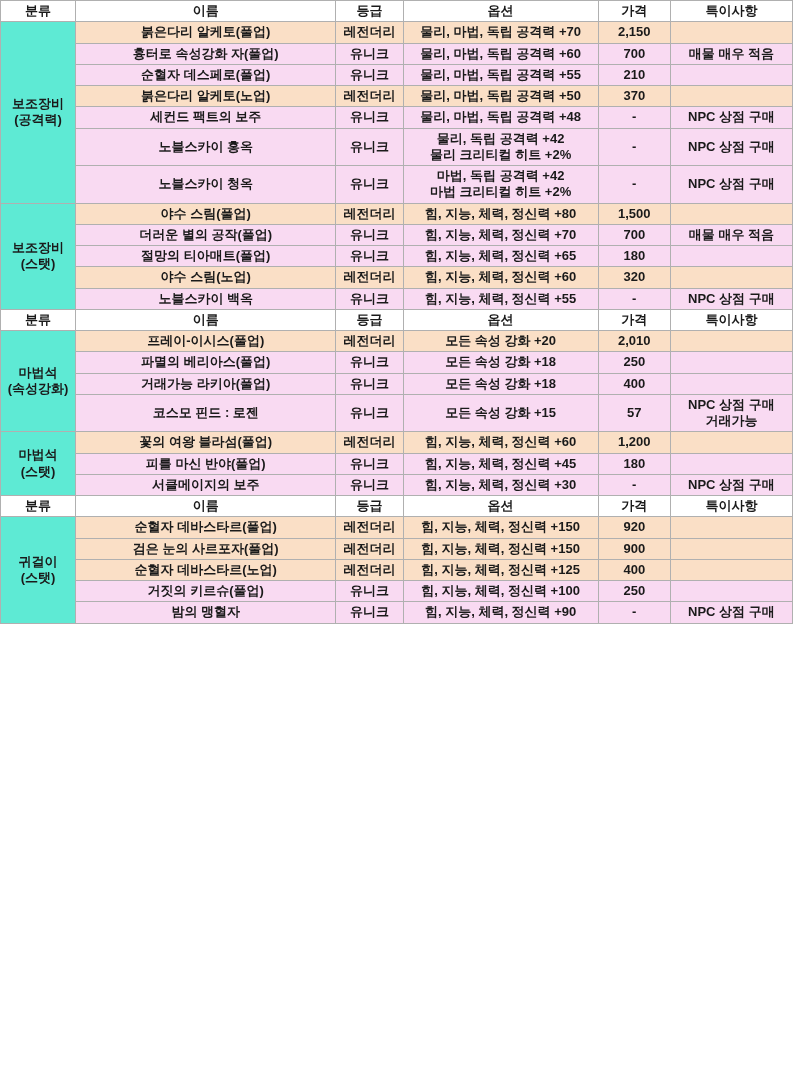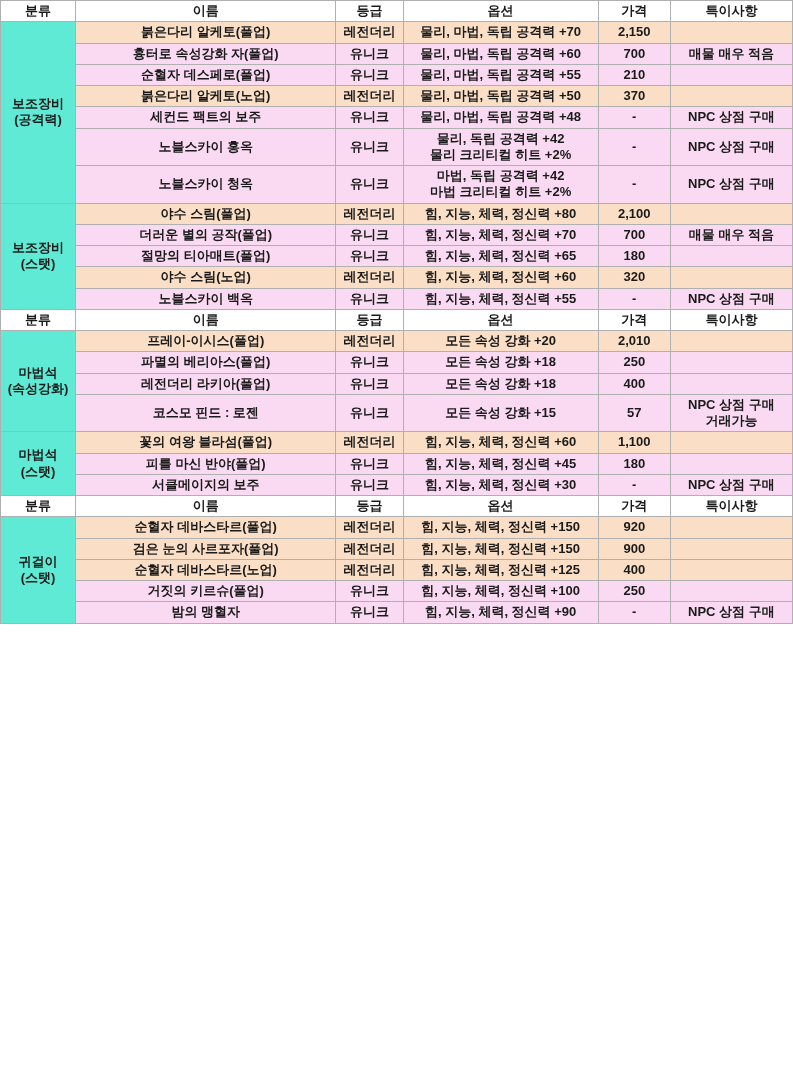--- a/index.html
+++ b/index.html
@@ -128,21 +128,21 @@
           <td class="grade-cell unique">유니크</td>
           <td class="opt-cell unique">마법, 독립 공격력 +42<br>마법 크리티컬 히트 +2%</td>
           <td class="price-cell unique">-</td>
           <td class="note-cell unique">NPC 상점 구매</td>
         </tr>
         <tr>
           <td class="cat" rowspan="5">보조장비<br>(스탯)</td>
           <td class="name-cell legend">야수 스림(풀업)</td>
           <td class="grade-cell legend">레전더리</td>
           <td class="opt-cell legend">힘, 지능, 체력, 정신력 +80</td>
-          <td class="price-cell legend">2,100</td>
+          <td class="price-cell legend">1,500</td>
           <td class="note-cell legend"></td>
         </tr>
         <tr>
           <td class="name-cell unique">더러운 별의 공작(풀업)</td>
           <td class="grade-cell unique">유니크</td>
           <td class="opt-cell unique">힘, 지능, 체력, 정신력 +70</td>
           <td class="price-cell unique">700</td>
           <td class="note-cell unique">매물 매우 적음</td>
         </tr>
         <tr>
@@ -183,39 +183,39 @@
           <td class="note-cell legend"></td>
         </tr>
         <tr>
           <td class="name-cell unique">파멸의 베리아스(풀업)</td>
           <td class="grade-cell unique">유니크</td>
           <td class="opt-cell unique">모든 속성 강화 +18</td>
           <td class="price-cell unique">250</td>
           <td class="note-cell unique"></td>
         </tr>
         <tr>
-          <td class="name-cell unique">레전더리 라키아(풀업)</td>
+          <td class="name-cell unique">거래가능 라키아(풀업)</td>
           <td class="grade-cell unique">유니크</td>
           <td class="opt-cell unique">모든 속성 강화 +18</td>
           <td class="price-cell unique">400</td>
           <td class="note-cell unique"></td>
         </tr>
         <tr>
           <td class="name-cell unique">코스모 핀드 : 로젠</td>
           <td class="grade-cell unique">유니크</td>
           <td class="opt-cell unique">모든 속성 강화 +15</td>
           <td class="price-cell unique">57</td>
           <td class="note-cell unique">NPC 상점 구매<br>거래가능</td>
         </tr>
         <tr>
           <td class="cat" rowspan="3">마법석<br>(스탯)</td>
           <td class="name-cell legend">꽃의 여왕 블라섬(풀업)</td>
           <td class="grade-cell legend">레전더리</td>
           <td class="opt-cell legend">힘, 지능, 체력, 정신력 +60</td>
-          <td class="price-cell legend">1,100</td>
+          <td class="price-cell legend">1,200</td>
           <td class="note-cell legend"></td>
         </tr>
         <tr>
           <td class="name-cell unique">피를 마신 반야(풀업)</td>
           <td class="grade-cell unique">유니크</td>
           <td class="opt-cell unique">힘, 지능, 체력, 정신력 +45</td>
           <td class="price-cell unique">180</td>
           <td class="note-cell unique"></td>
         </tr>
         <tr>

